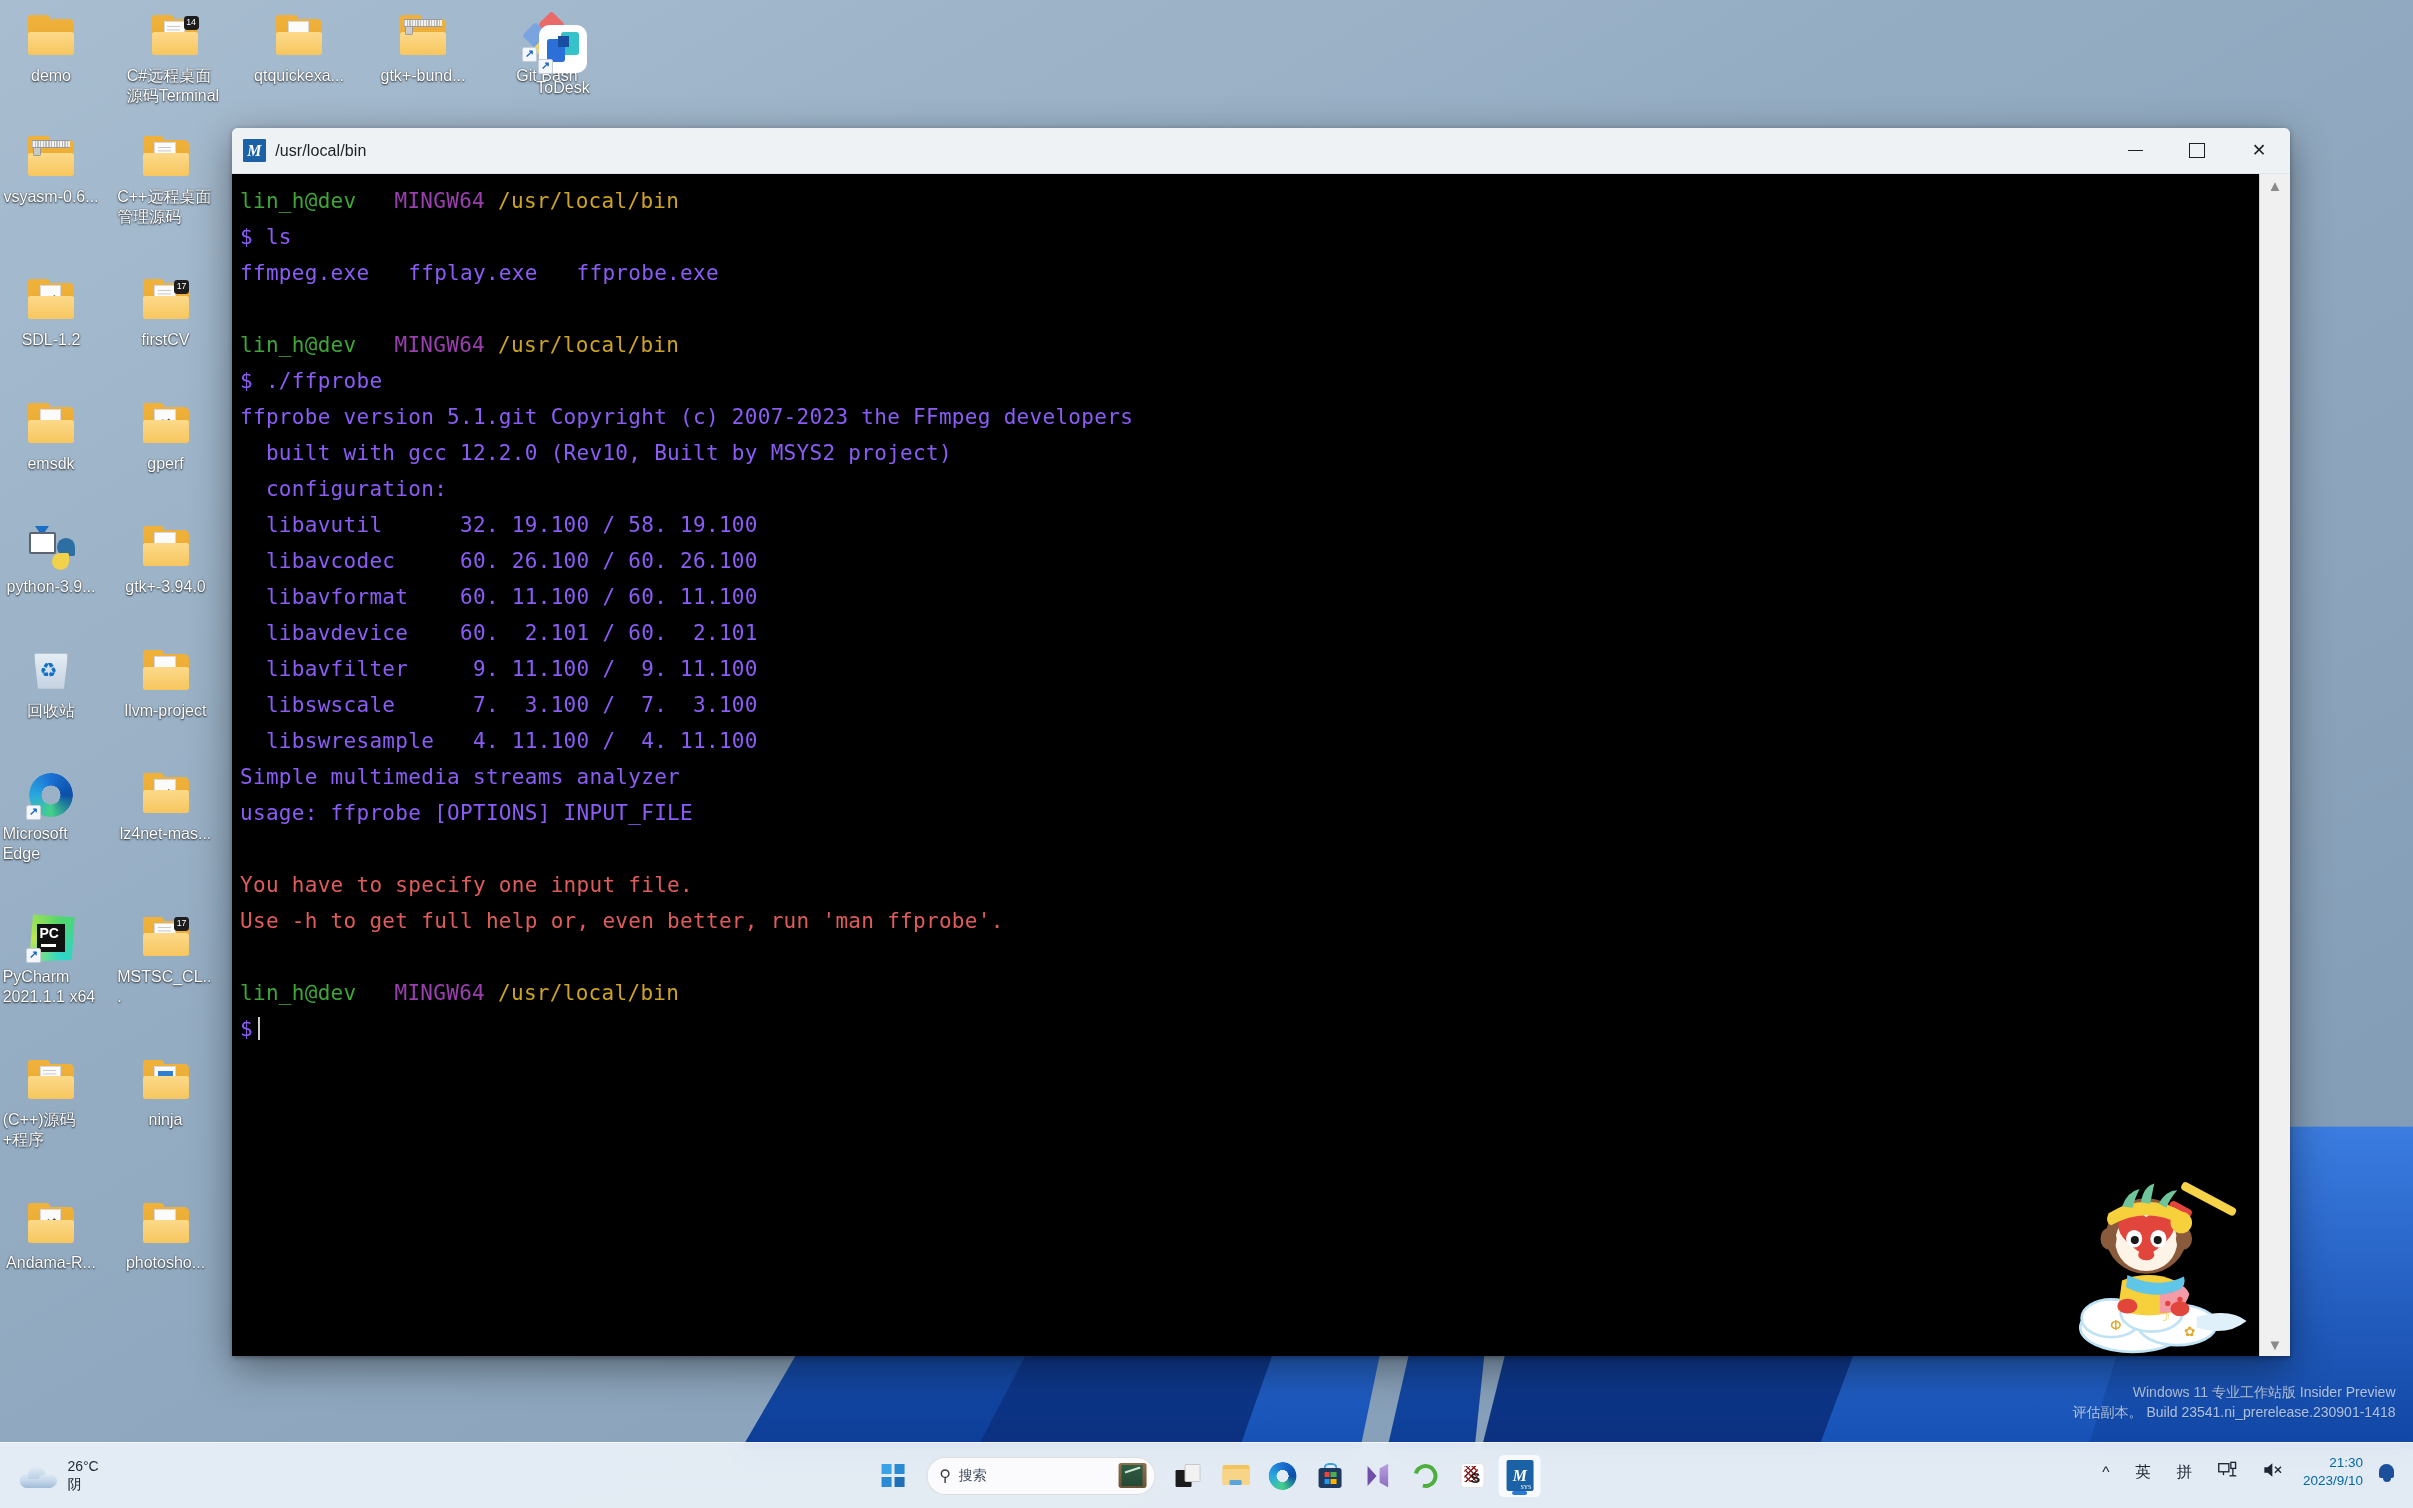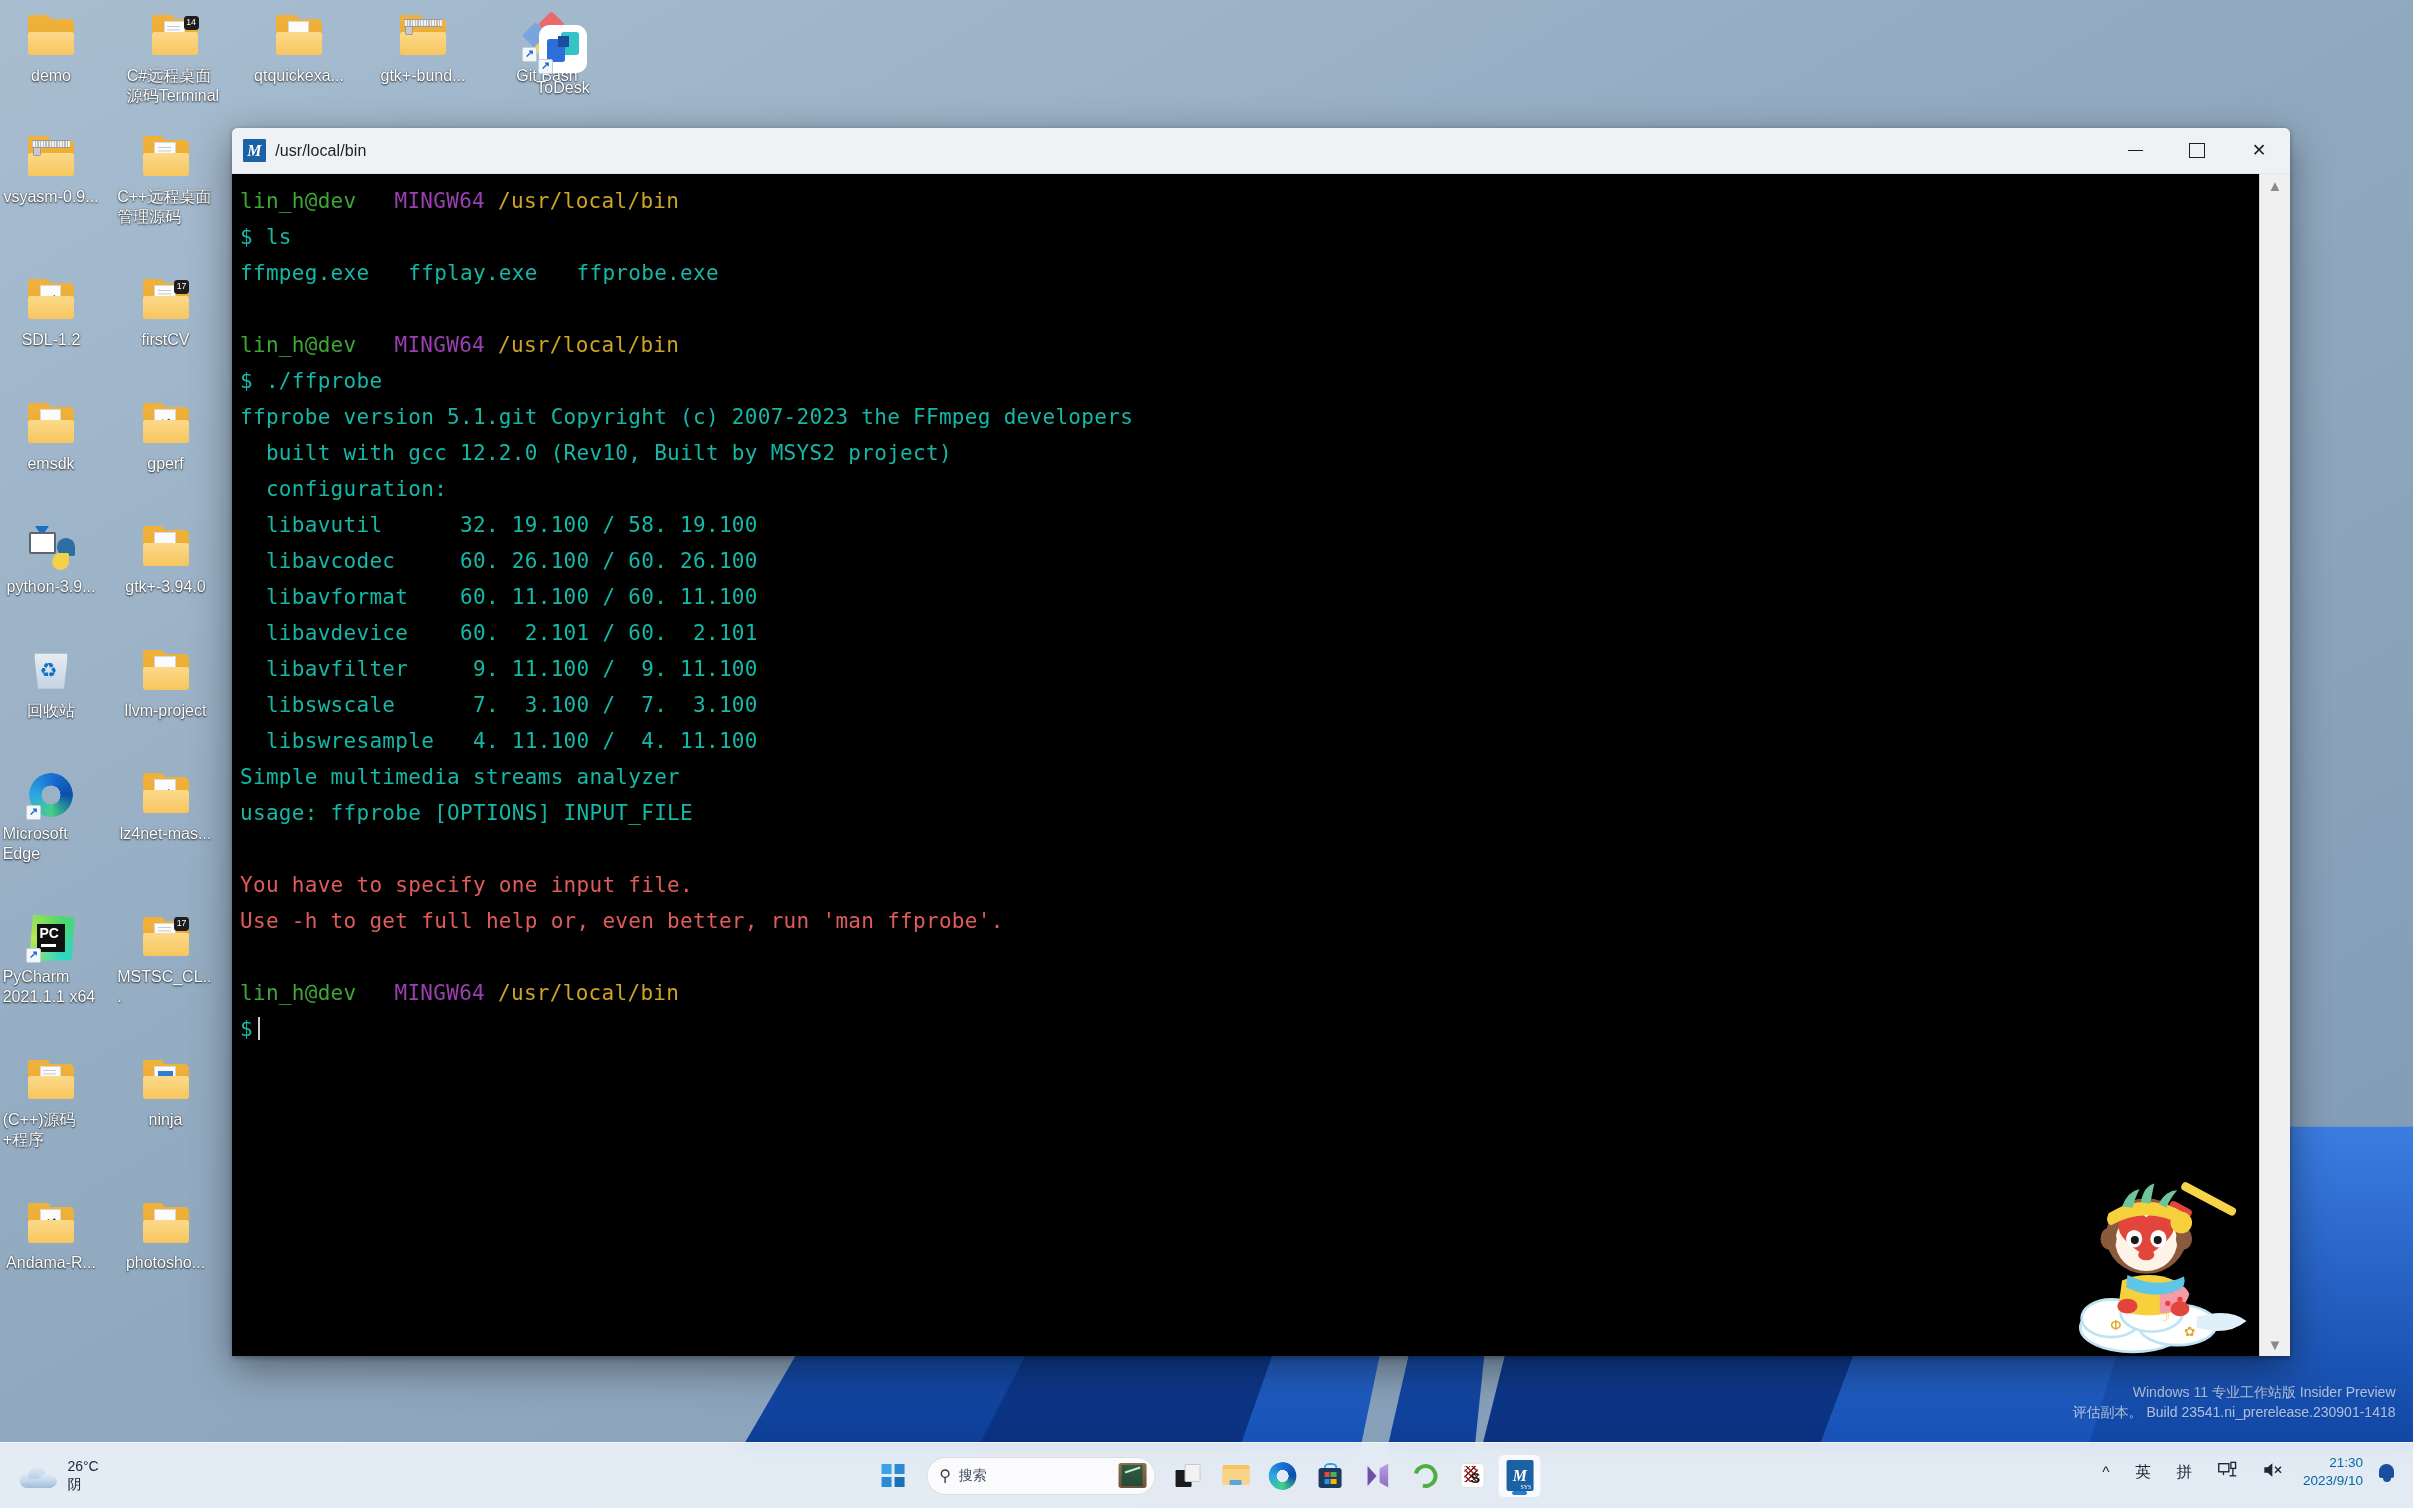--- a/index.html
+++ b/index.html
@@ -246,21 +246,21 @@
     line-height:36px;
     color:#cccccc;
     white-space:pre;
     margin:0;
     letter-spacing:0.3px;
   }
   .c-green  { color:#3ea636; }
   .c-purple { color:#9b3fb0;margin-left:25px; }
   .c-yellow { color:#cfa423; }
   .c-red    { color:#e05c5c; }
-  .c-white  { color:#14b8a6; }
+  .c-white  { color:#8b5cf6; }
   .cursor {
     display:inline-block; width:2px; height:23px;
     background:#cccccc; vertical-align:-4px; margin-left:5.4px;
   }
 
   
   #term-scroll {
     width:31px; flex:0 0 31px;
     background:#f0f0f0;
     border-left:0.7px solid #d4d4d4;
@@ -504,21 +504,21 @@
 
   <div id="icon-grid" style="top:121px;">
 
     <div class="dicon">
       <div class="glyph">
         <div class="folder zip">
             <div class="back"></div>
             <div class="front"></div>
           </div>
       </div>
-      <div class="lbl">vsyasm-0.9...</div>
+      <div class="lbl">vsyasm-0.6...</div>
     </div>
     <div class="dicon">
       <div class="glyph">
         <div class="folder">
             <div class="back"></div>
             <div class="paper doc"></div>
             <div class="front"></div>
           </div>
       </div>
       <div class="lbl">C++远程桌面管理源码</div>

